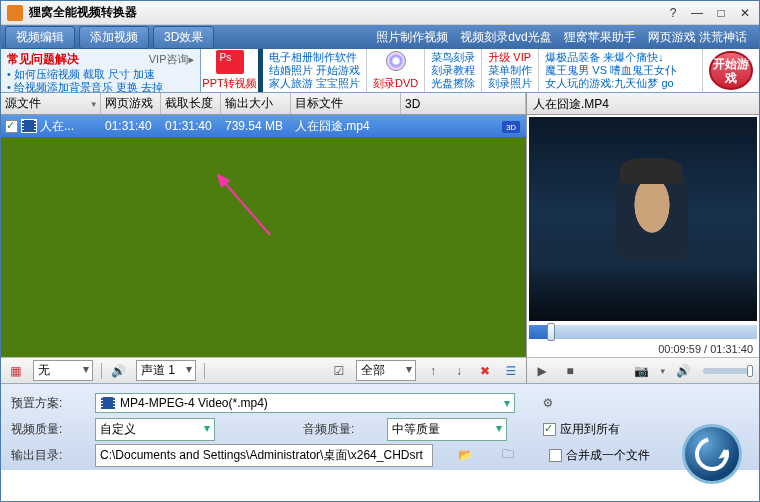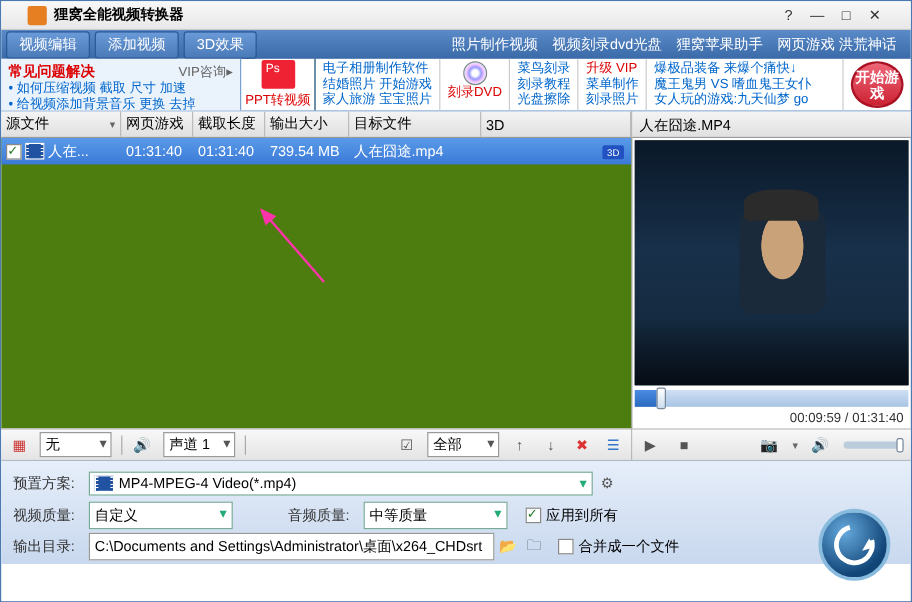--- a/index.html
+++ b/index.html
@@ -1,39 +1,39 @@
 <!DOCTYPE html>
 <html><head>
 <meta charset="utf-8">
 <style>
 *{box-sizing:border-box;margin:0;padding:0;font-family:"Microsoft YaHei",SimSun,sans-serif;font-size:12px}
 body{background:#fff;width:760px;height:502px;overflow:hidden;border:1px solid #4a7ab0}
-.titlebar{height:24px;background:linear-gradient(#f8f8f8,#e8e8e8);display:flex;align-items:center;padding:0 22px;border-bottom:1px solid #ccc}
+.titlebar{height:24px;background:linear-gradient(#f8f8f8,#e8e8e8);display:flex;align-items:center;padding:0 6px;border-bottom:1px solid #ccc}
 .titlebar .logo{width:16px;height:16px;background:#e67e22;border-radius:2px;margin-right:6px}
 .titlebar .title{flex:1;font-weight:bold}
 .winbtns{display:flex;gap:8px}
 .winbtns span{cursor:pointer;width:16px;text-align:center;color:#333}
 .toolbar{height:24px;background:linear-gradient(#5a8ac8,#3a6aa8);display:flex;align-items:center;padding:0 4px;gap:4px}
 .tbtn{background:linear-gradient(#6a9ad8,#4a7ab8);color:#fff;padding:2px 10px;border:1px solid #2a5a98;border-radius:3px;cursor:pointer}
 .tlinks{flex:1;display:flex;justify-content:flex-end;gap:12px;color:#fff;padding-right:8px}
 .tlinks span{cursor:pointer}
 .promo{height:44px;display:flex;border-bottom:1px solid #7aa0d0}
 .promo-l{width:200px;background:#eaf2fc;padding:2px 6px;border-right:1px solid #7aa0d0}
 .promo-l .hd{display:flex;align-items:center;gap:6px}
 .promo-l .hd b{color:#d00;font-weight:bold}
 .promo-l .hd .vip{font-size:11px;color:#666;margin-left:auto}
 .promo-l ul{list-style:none}
 .promo-l li{color:#0066cc;font-size:11px;line-height:13px}
 .promo-l li::before{content:"• ";color:#0066cc}
-.promo-m{width:62px;display:flex;flex-direction:column;align-items:center;justify-content:center;border-right:1px solid #0c4a6e}
+.promo-m{width:62px;display:flex;flex-direction:column;align-items:center;justify-content:center;border-right:5px solid #0c4a6e}
 .promo-m .pptico{width:28px;height:24px;background:#e23;border-radius:2px;position:relative}
 .promo-m .pptico::after{content:"Ps";color:#fff;font-size:10px;position:absolute;top:2px;left:4px}
 .promo-m .ppttxt{color:#d00;font-size:11px;margin-top:2px}
 .promo-links{display:flex;flex:1}
-.pcol{padding:2px 6px;display:flex;flex-direction:column;justify-content:flex-start;border-right:1px solid #ccc}
+.pcol{padding:2px 6px;display:flex;flex-direction:column;justify-content:space-between;border-right:1px solid #ccc}
 .pcol a{color:#0066cc;font-size:11px;white-space:nowrap;line-height:13px}
 .pcol a.red{color:#d00}
 .pcol.dvd{align-items:center}
 .pcol.dvd .dvdico{width:20px;height:20px;background:radial-gradient(circle,#fff 20%,#99f 40%,#fcf 60%,#9ff 80%);border-radius:50%;border:1px solid #888}
 .startbtn{width:44px;background:linear-gradient(#e67,#c23);border-radius:50%;margin:2px 6px;display:flex;align-items:center;justify-content:center;color:#fff;font-weight:bold;font-size:13px;text-align:center;line-height:14px;border:2px solid #a12}
 .mid{display:flex;height:290px}
 .left{flex:1;display:flex;flex-direction:column;border-right:1px solid #999}
 .thead{height:22px;background:linear-gradient(#f4f4f4,#e0e0e0);display:flex;border-bottom:1px solid #999}
 .th{border-right:1px solid #bbb;padding:3px 4px;display:flex;align-items:center;position:relative}
 .th .arr{margin-left:auto;font-size:9px;color:#666}
@@ -60,21 +60,21 @@
 .preview .hat{position:absolute;left:40%;top:20%;width:62px;height:26px;background:#2b2b2b;border-radius:40% 40% 10% 10%}
 .preview .crowd{position:absolute;left:0;right:0;bottom:0;height:56px;background:linear-gradient(0deg,#060c14 0%,rgba(6,12,20,0) 100%)}
 .pslider{height:14px;background:linear-gradient(#cfe0f4,#a8c4e4);position:relative;margin:2px}
 .pslider .fill{position:absolute;left:0;top:0;bottom:0;width:8%;background:linear-gradient(#4a8ae0,#2a6ac0)}
 .pslider .thumb{position:absolute;left:8%;top:-2px;width:8px;height:18px;background:linear-gradient(#fff,#cde);border:1px solid #789;border-radius:2px}
 .ptime{text-align:right;padding:2px 6px;font-size:11px;color:#333}
 .rbar{height:26px;background:linear-gradient(#f8f8f8,#e4e4e4);border-top:1px solid #bbb;display:flex;align-items:center;padding:0 6px;gap:10px}
 .volsld{width:50px;height:6px;background:#bcd;position:relative;border-radius:3px}
 .volsld .vt{position:absolute;right:0;top:-3px;width:6px;height:12px;background:#fff;border:1px solid #789;border-radius:2px}
 .bottom{background:linear-gradient(#e6eefa,#c8d8ee);padding:6px 10px 2px;border-top:1px solid #9ab}
-.brow{display:flex;align-items:center;height:26px;gap:3px}
+.brow{display:flex;align-items:center;height:26px;gap:24px}
 .blbl{width:60px;color:#333}
 .bcombo{background:#fff;border:1px solid #7a9;padding:2px 18px 2px 4px;position:relative;flex-shrink:0}
 .bcombo::after{content:"▾";position:absolute;right:4px;top:2px;color:#2a7}
 .bcombo.wide{width:420px}
 .bcombo.med{width:120px}
 .binput{background:#fff;border:1px solid #999;padding:2px 4px;width:338px}
 .gobtn{width:60px;height:60px;background:radial-gradient(circle at 35% 30%,#6ad 0%,#147 70%);border-radius:50%;border:3px solid #8bd;position:absolute;right:18px;bottom:18px;display:flex;align-items:center;justify-content:center;cursor:pointer}
 .gobtn .ginner{width:34px;height:34px;border:4px solid #fff;border-radius:50%;border-top-color:transparent;transform:rotate(30deg);position:relative}
 .gobtn .ginner::after{content:"";position:absolute;right:-7px;top:2px;border:6px solid transparent;border-left-color:#fff}
 .sep{width:1px;height:16px;background:#aaa}

